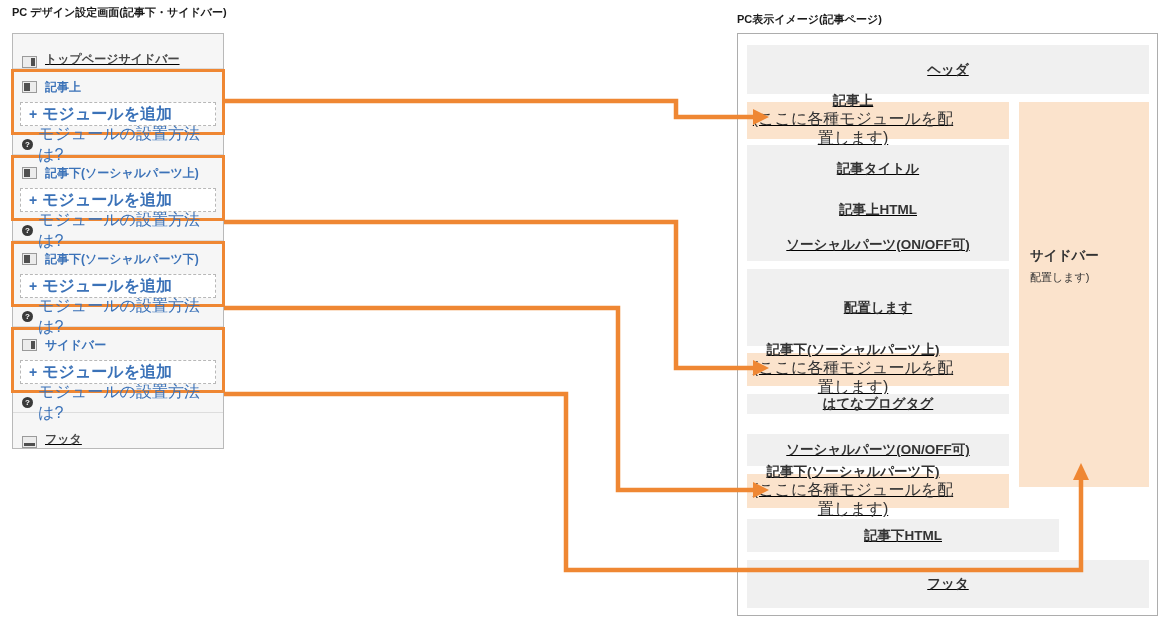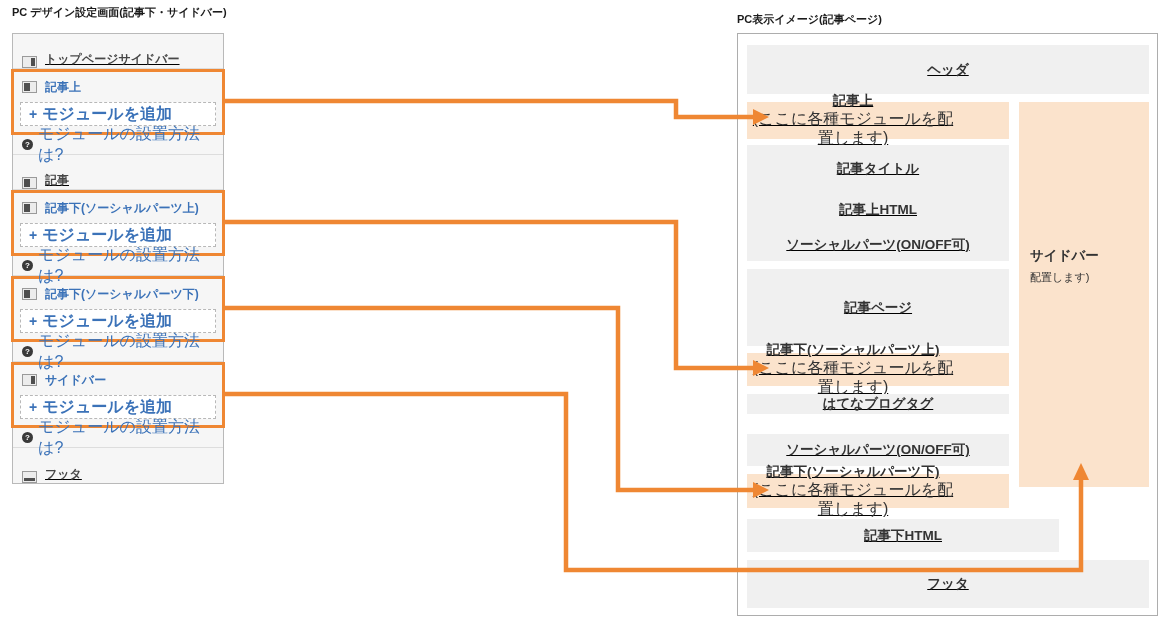--- a/index.html
+++ b/index.html
@@ -95,24 +95,20 @@
     <div class="add-box">
       <span class="plus">+</span>
       <span class="add-label">モジュールを追加</span>
     </div>
   </div>
   <div class="help-row">
     <span class="q-icon">?</span>
     <span class="help-label">モジュールの設置方法は?</span>
   </div>
 
-  <div class="plain-row">
-    <span class="mini-icon layout-content-left"></span>
-    <span class="plain-label">記事</span>
-  </div>
 
   <div class="orange-block">
     <div class="sec-head">
       <span class="mini-icon layout-content-left"></span>
       <span class="sec-label">記事下(ソーシャルパーツ上)</span>
     </div>
     <div class="add-box">
       <span class="plus">+</span>
       <span class="add-label">モジュールを追加</span>
     </div>
@@ -175,21 +171,21 @@
 
   <div class="rblock gray" style="left:9px;top:152px;width:262px;height:47px;">
     <span class="b-title">記事上HTML</span>
   </div>
 
   <div class="rblock gray" style="left:9px;top:194px;width:262px;height:33px;">
     <span class="b-title">ソーシャルパーツ(ON/OFF可)</span>
   </div>
 
   <div class="rblock gray" style="left:9px;top:235px;width:262px;height:77px;">
-    <span class="b-title">記事ページ</span>
+    <span class="b-title">配置します</span>
   </div>
 
   <div class="rblock orange" style="left:9px;top:319px;width:262px;height:33px;">
     <span class="b-title">記事下(ソーシャルパーツ上)</span>
     <span class="b-note">(ここに各種モジュールを配置します)</span>
   </div>
 
   <div class="rblock gray" style="left:9px;top:360px;width:262px;height:20px;">
     <span class="b-title">はてなブログタグ</span>
   </div>

